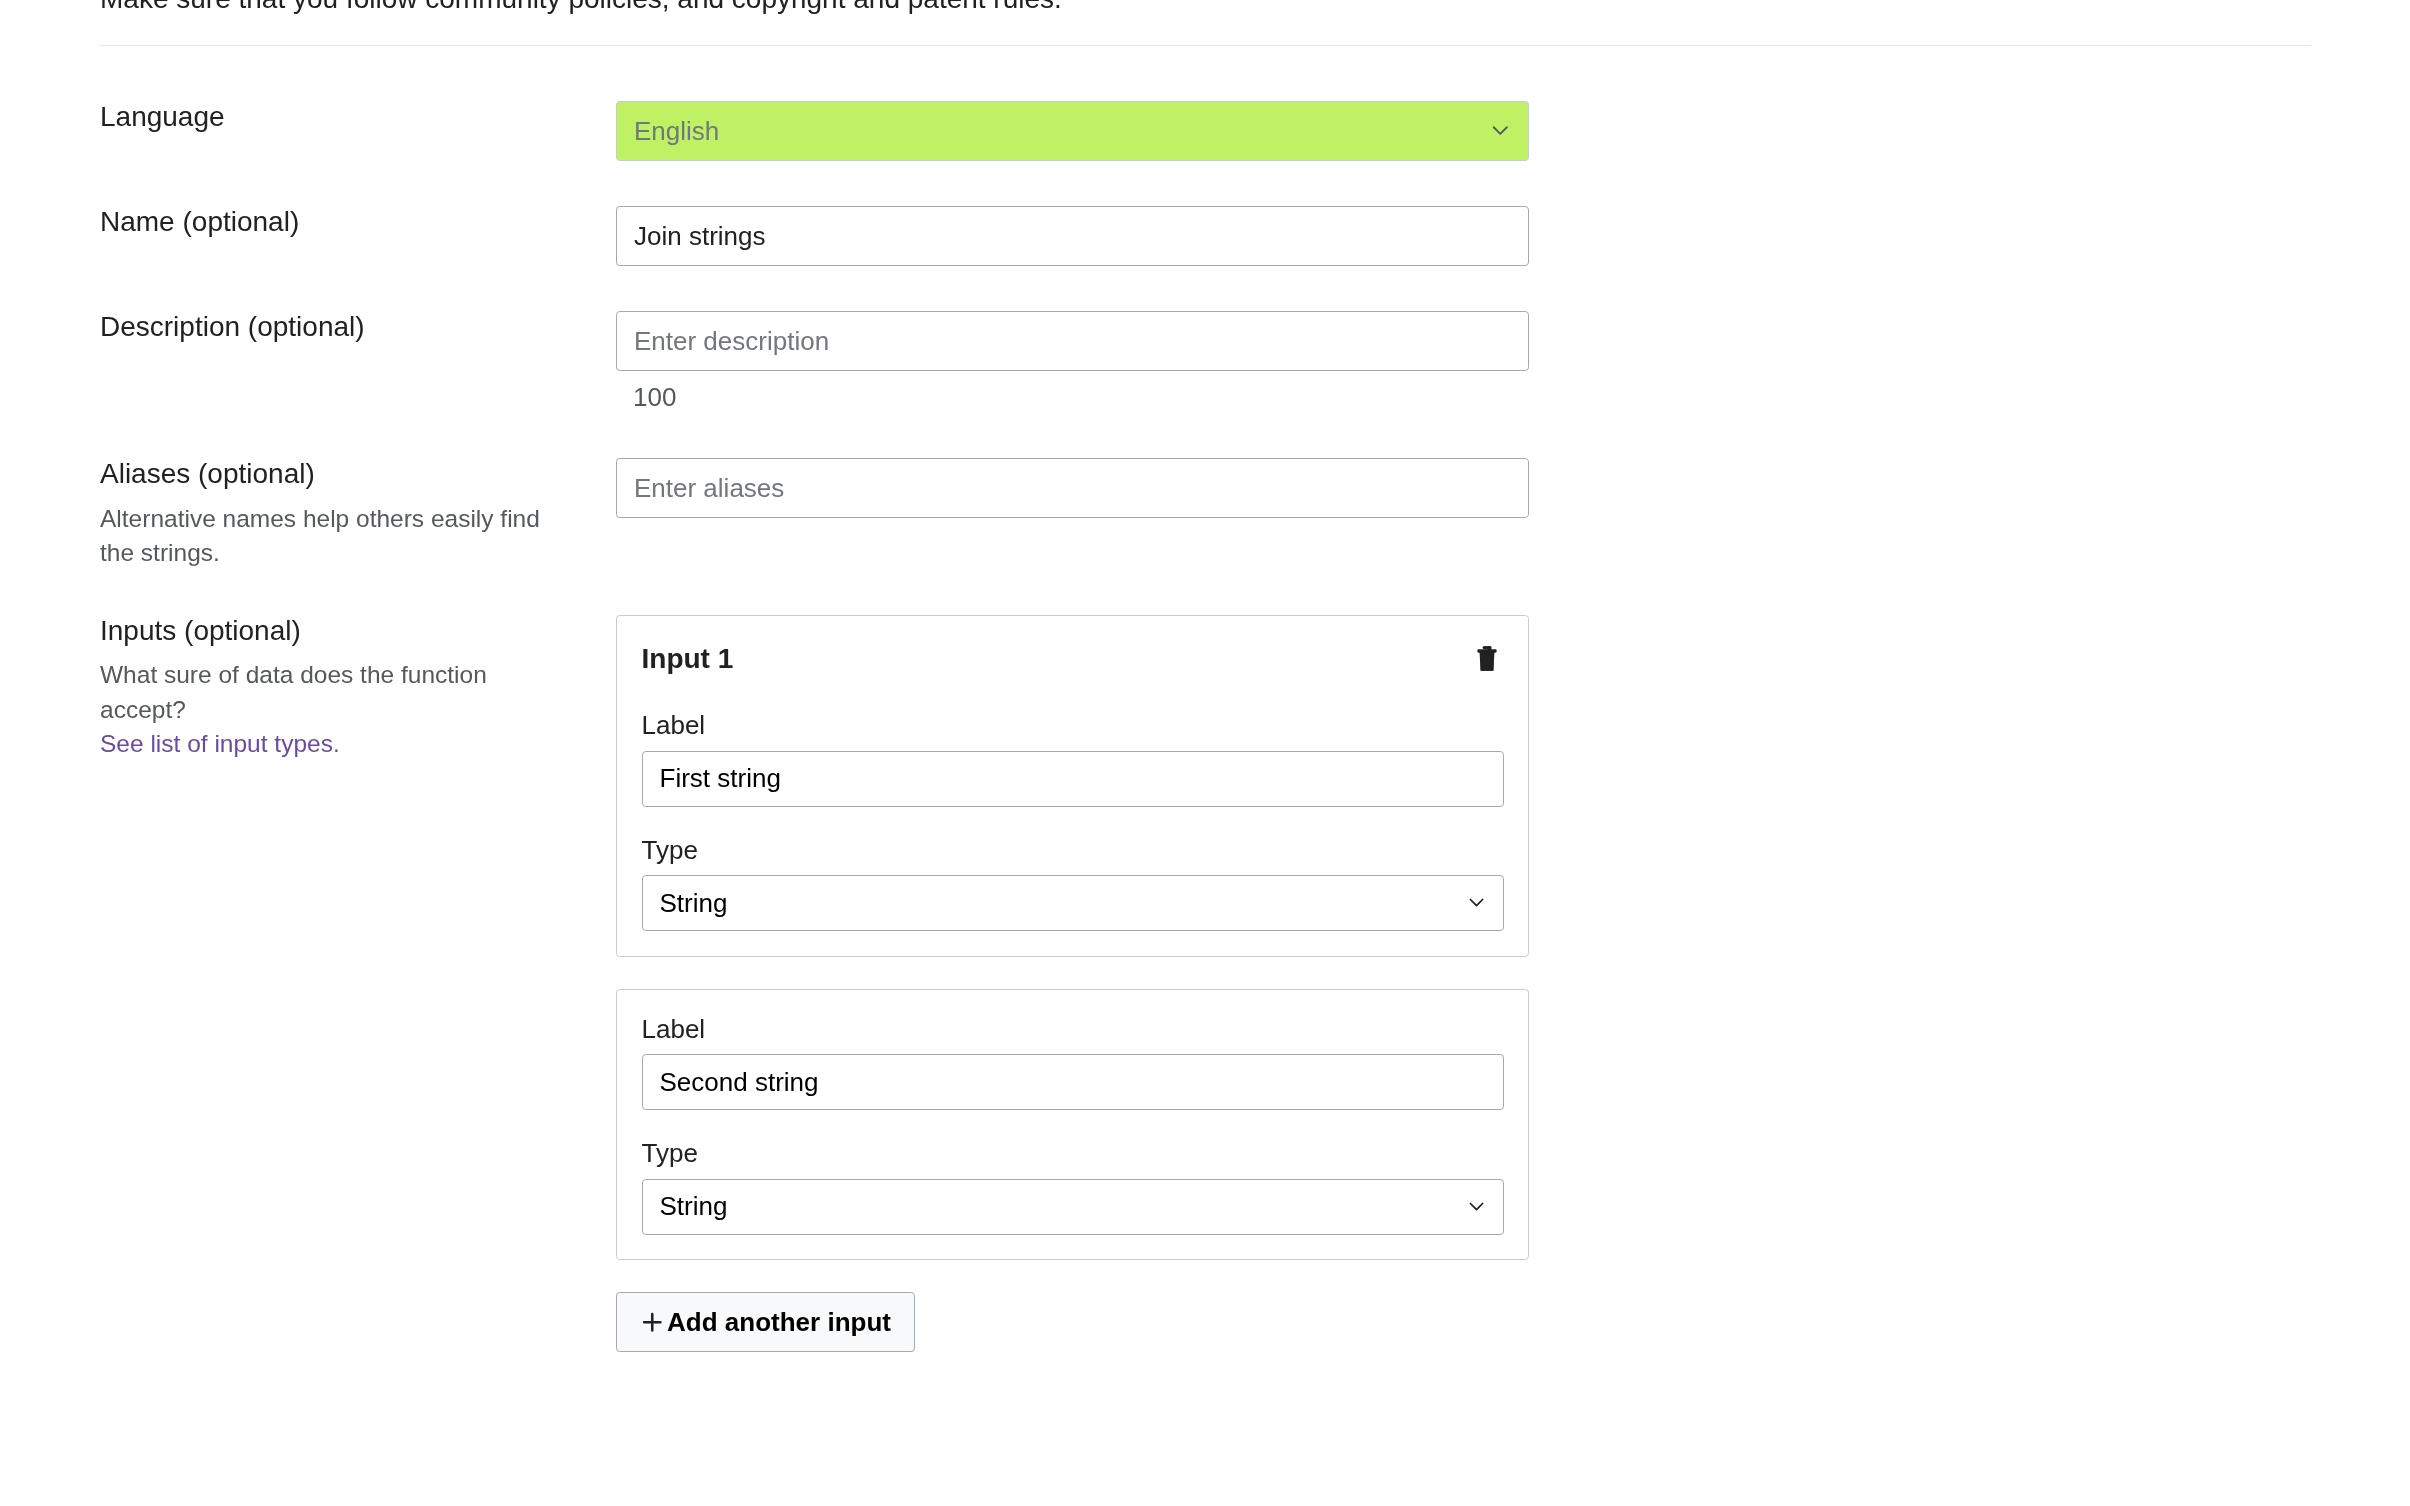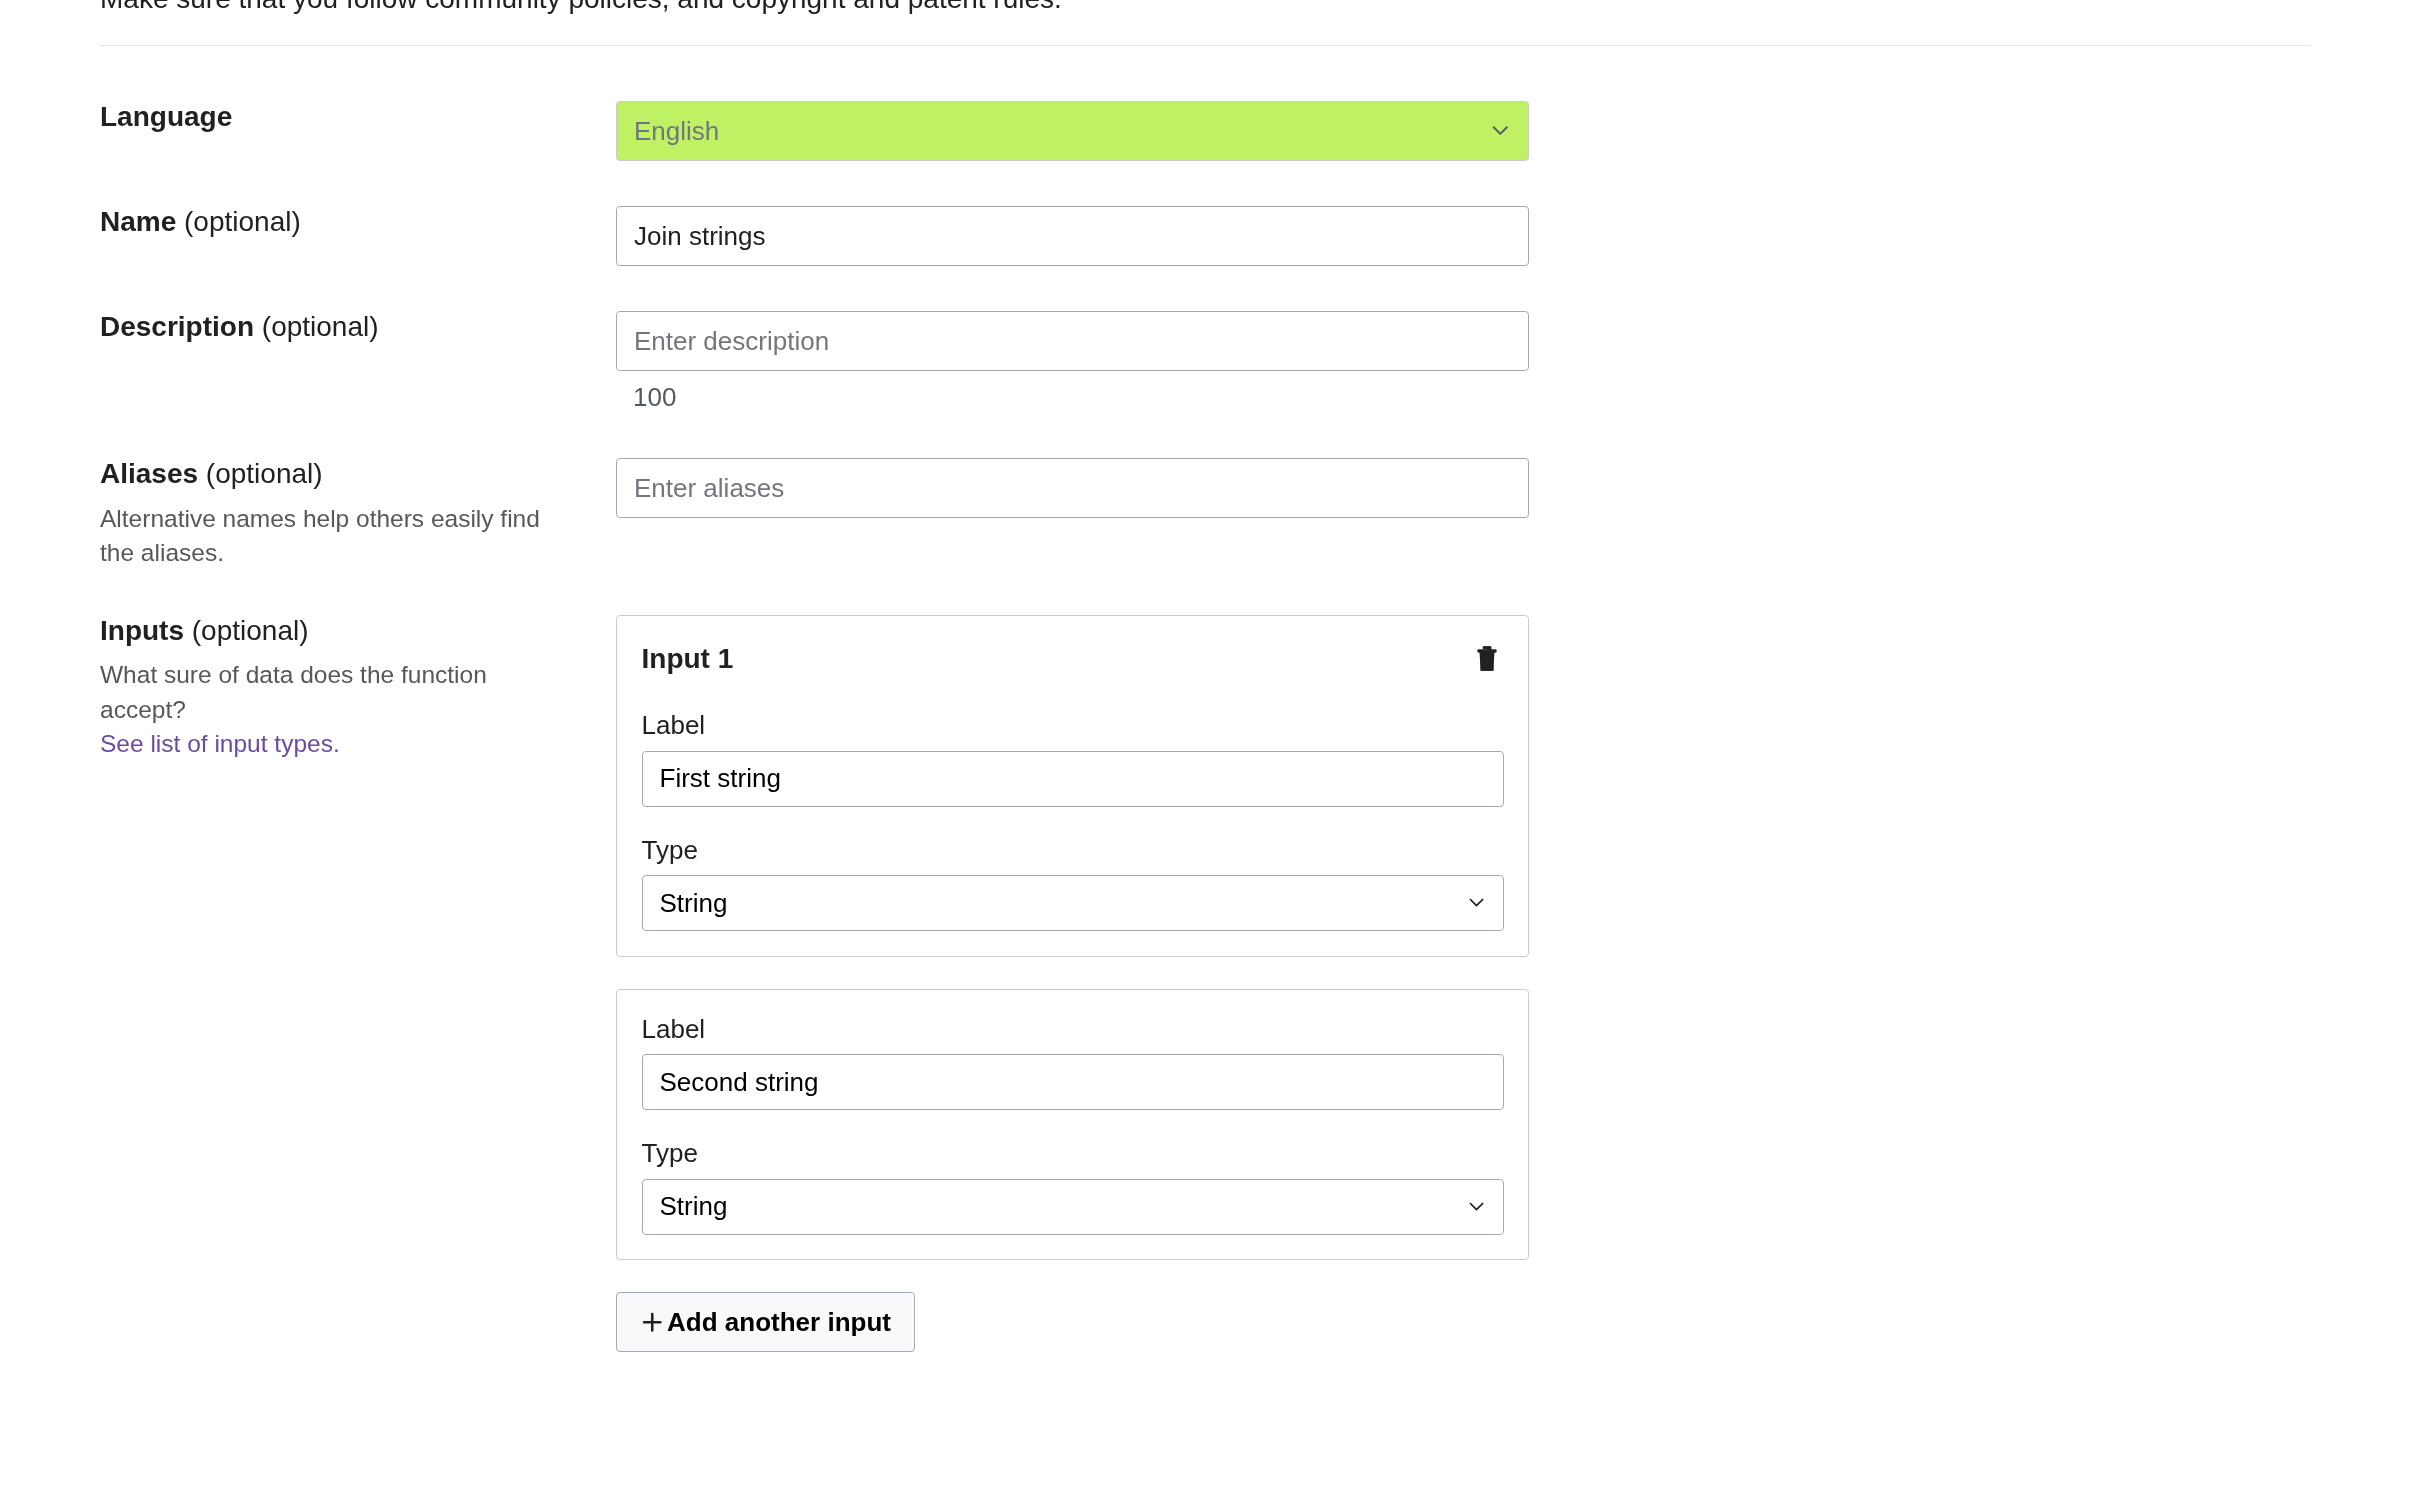--- a/index.html
+++ b/index.html
@@ -31,21 +31,21 @@
 .form-row.inputs-row { margin-bottom: 0; }
 .label-col {
   width: 516px;
   flex-shrink: 0;
   padding-right: 38px;
 }
 .label-main {
   font-size: 28px;
   color: #202122;
 }
-.label-main b { font-weight: 700; }
+.label-main b { font-weight: 400; }
 .label-main .optional { font-weight: 400; }
 .label-help {
   font-size: 24.5px;
   color: #54595d;
   margin-top: 11.3px;
   line-height: 1.4;
 }
 .label-help a {
   color: #6b4ba1;
   text-decoration: none;
@@ -189,21 +189,21 @@
   </div>
   <div class="field-col">
     <input class="input-base" placeholder="Enter description" style="">
     <div class="hint">100</div>
   </div>
 </div>
 
 <div class="form-row">
   <div class="label-col">
     <div class="label-main"><b>Aliases</b> <span class="optional">(optional)</span></div>
-    <div class="label-help">Alternative names help others easily find the aliases.</div>
+    <div class="label-help">Alternative names help others easily find the strings.</div>
   </div>
   <div class="field-col">
     <input class="input-base" placeholder="Enter aliases" style="">
   </div>
 </div>
 
 <div class="form-row inputs-row">
   <div class="label-col">
     <div class="label-main"><b>Inputs</b> <span class="optional">(optional)</span></div>
     <div class="label-help">

